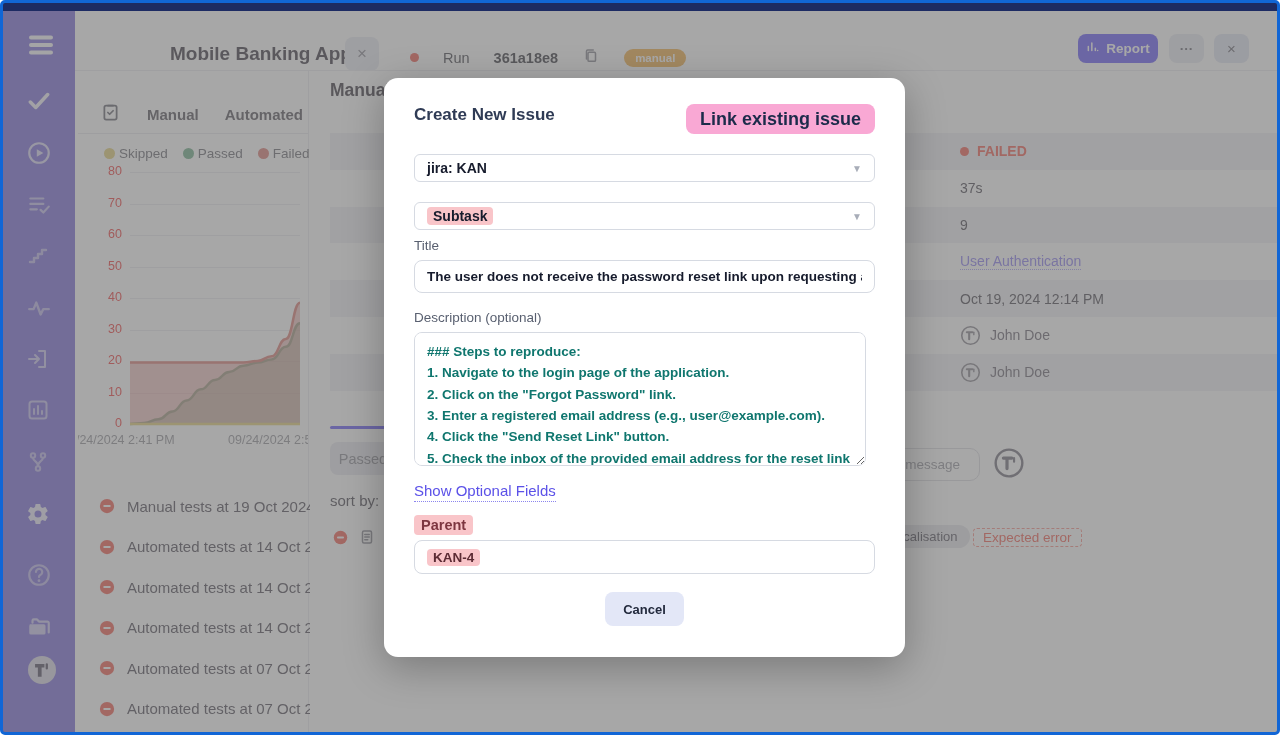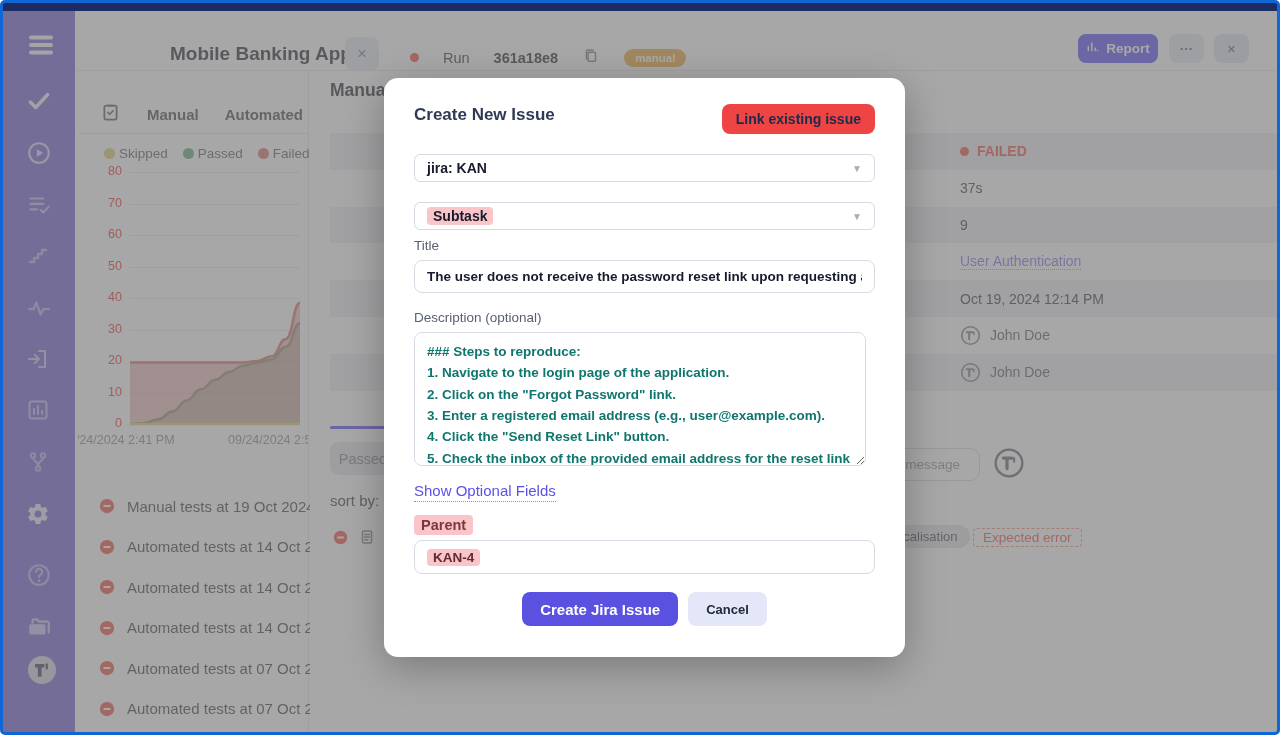--- a/index.html
+++ b/index.html
@@ -63,21 +63,21 @@
   .defects-input { position:absolute; left:788px; top:437px; width:117px; height:33px; border:1px solid #dcdce2; border-radius:10px; padding:0 12px; font-size:13.5px; font-family:inherit; color:#4e4b55; }
   .defects-input::placeholder { color:#9a9aa2; }
   .defects-avatar { position:absolute; left:918px; top:436px; color:#77737f; }
   .tag-pill { position:absolute; left:793px; top:514px; height:23px; line-height:23px; background:#e6e6eb; color:#595662; font-size:13px; border-radius:12px; padding:0 12px; }
   .error-badge { position:absolute; left:898px; top:517px; border:1.5px dashed #f8958c; border-radius:4px; color:#f26156; font-size:13.5px; padding:1px 9px; }
 
   
   .overlay { position:absolute; left:3px; right:3px; top:11px; bottom:3px; background:rgba(108,108,108,0.6); z-index:10; }
   .modal { position:absolute; left:384px; top:78px; width:521px; height:579px; background:#fff; border-radius:14px; box-shadow:0 10px 40px rgba(0,0,0,0.28); z-index:40; }
   .modal-title { position:absolute; left:30px; top:27px; font-size:17px; font-weight:700; color:#2f3b55; }
-  .link-existing { position:absolute; right:30px; top:26px; height:30px; background:#ef4444; border:none; border-radius:8px; font-size:14px; font-weight:600; color:#1c2b4a; padding:0 14px; cursor:pointer; font-family:inherit; }
+  .link-existing { position:absolute; right:30px; top:26px; height:30px; background:#f9a8d4; border:none; border-radius:8px; font-size:18px; font-weight:600; color:#1c2b4a; padding:0 14px; cursor:pointer; font-family:inherit; }
   .select { position:absolute; left:30px; right:30px; height:28px; border:1px solid #d6dae2; border-radius:6px; display:flex; align-items:center; padding:0 12px; font-size:14px; font-weight:700; color:#161b2c; cursor:pointer; }
   .select .caret { margin-left:auto; color:#a8adb8; font-size:10px; }
   .pink-badge { background:#f9c5c9; border-radius:4px; padding:1px 6px; }
   .field-label { position:absolute; left:30px; font-size:13.5px; color:#596070; }
   .text-input { position:absolute; left:30px; right:30px; height:33px; border:1px solid #d6dae2; border-radius:8px; padding:0 12px; font-size:13.5px; font-weight:700; color:#161b2c; font-family:inherit; }
   .text-area { position:absolute; left:30px; width:452px; height:134px; border:1px solid #d6dae2; border-radius:8px; padding:8px 12px; font-size:13.5px; font-weight:700; color:#0f766e; line-height:1.58; font-family:inherit; resize:vertical; overflow:auto; }
   .show-optional { position:absolute; left:30px; top:404px; font-size:15px; color:#5b51e8; border-bottom:1px dotted #8c85ee; padding-bottom:2px; cursor:pointer; }
   .parent-label { position:absolute; left:30px; top:437px; font-size:14.5px; font-weight:700; color:#7d3540; background:#f9c5c9; border-radius:4px; padding:2px 7px; }
   .parent-input { position:absolute; left:30px; right:30px; top:462px; height:34px; border:1px solid #d6dae2; border-radius:8px; display:flex; align-items:center; padding:0 12px; }
   .parent-input .pink-badge { font-size:13.5px; font-weight:700; color:#5c2b34; }
@@ -383,19 +383,18 @@
 5. Check the inbox of the provided email address for the reset link email...</textarea>
 
     <div class="show-optional">Show Optional Fields</div>
 
     <div class="parent-label">Parent</div>
     <div class="parent-input">
       <span class="pink-badge">KAN-4</span>
     </div>
 
     <div class="modal-actions">
-      <button class="btn-create">Create Jira Issue</button>
       <button class="btn-cancel">Cancel</button>
     </div>
   </div>
 
   <div class="frame"></div>
 </div>
 
 </body></html>

